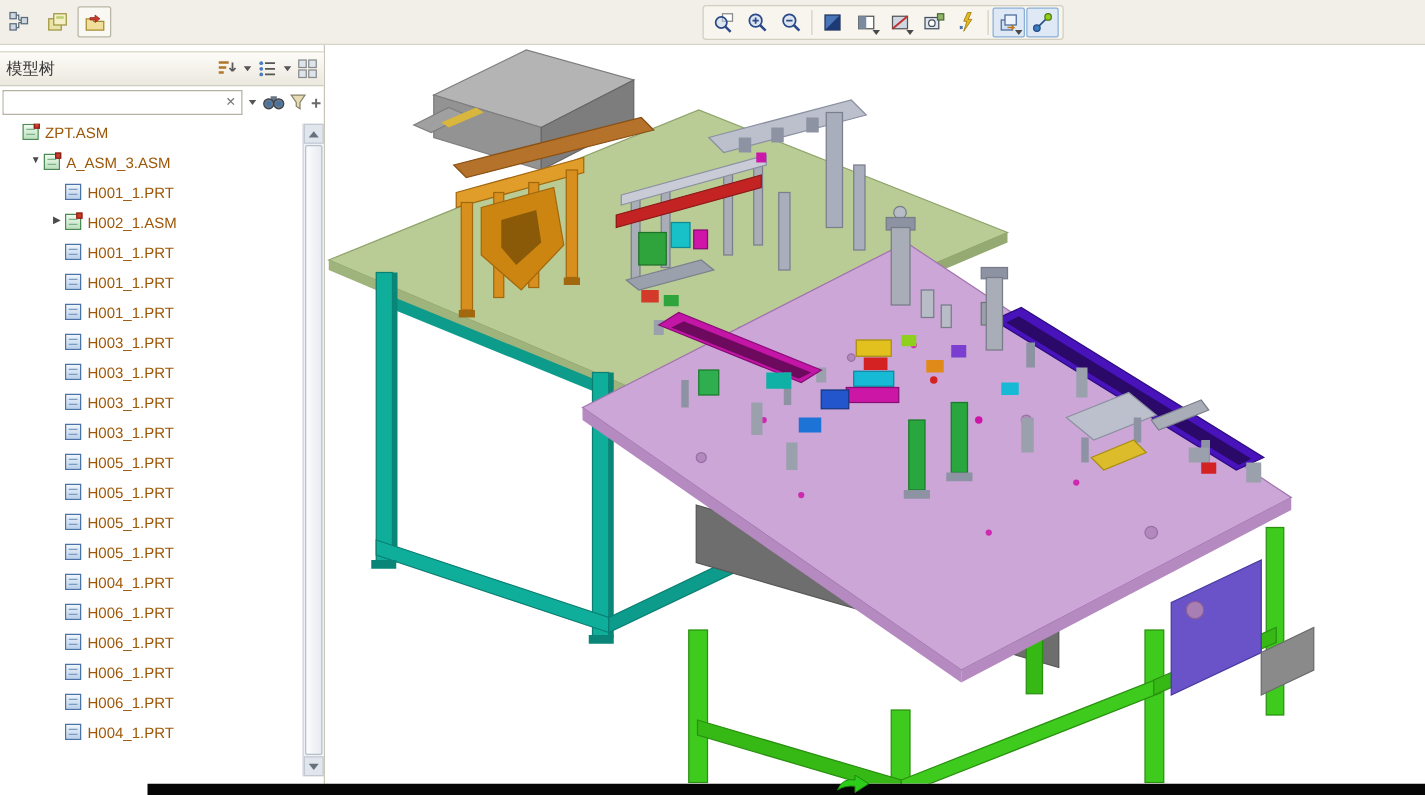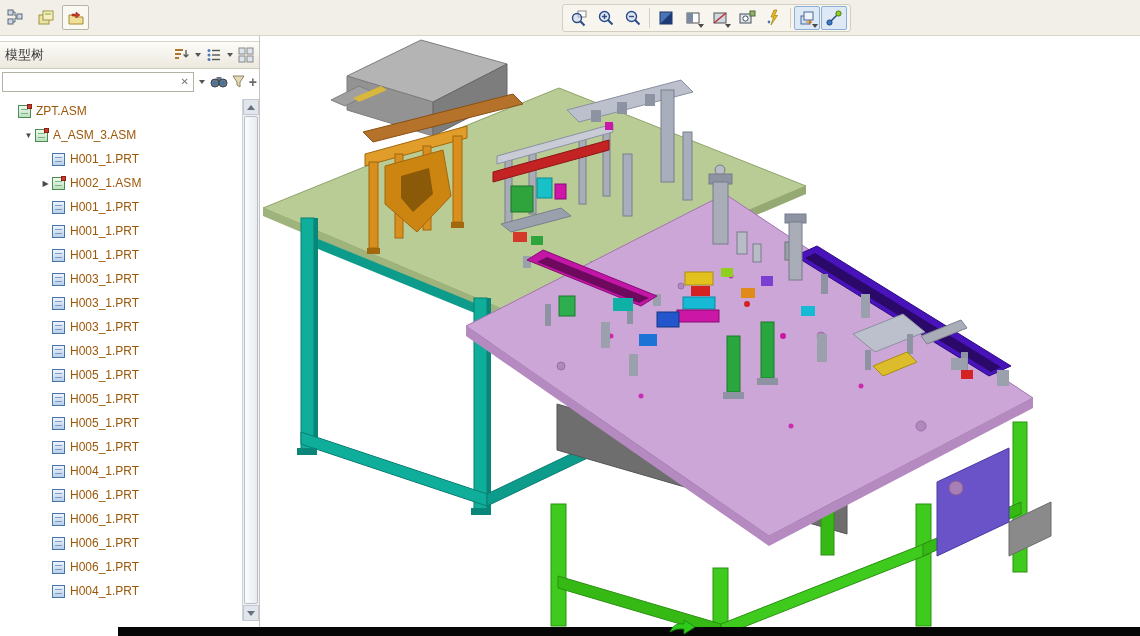--- a/index.html
+++ b/index.html
@@ -37,21 +37,21 @@
   #search-row { position:absolute; top:34px; left:2px; right:2px; height:23px;
                 display:flex; align-items:center; gap:3px; }
   #search-box { flex:1 1 auto; height:20px; border:1px solid #b5b1a4; background:#fff;
                 display:flex; align-items:center; }
   #search-input { flex:1 1 auto; border:0; outline:none; height:16px; font-size:11px; min-width:0;
                   font-family:"Liberation Sans",sans-serif; }
   #search-clear { font-size:10px; color:#777; padding:0 4px; cursor:default; }
 
   
   #tree-items { position:absolute; top:63px; left:1px; right:18px; bottom:6px; overflow:hidden; }
-  .tree-row { height:24px; display:flex; align-items:center; font-size:12px; color:#9d5708; white-space:nowrap; }
+  .tree-row { height:24px; display:flex; font-size:12px; color:#9d5708; white-space:nowrap; }
   .expander { width:13px; flex:0 0 13px; font-size:8px; color:#4a4a4a; text-align:center; }
   .node-icon { width:13px; height:13px; flex:0 0 13px; margin-right:5px; border:1px solid #4a74a8;
                background:linear-gradient(#eef4fb,#b9d0ea); position:relative; }
   .node-icon::before { content:""; position:absolute; left:2px; top:3px; right:2px; height:1px; background:#7d9cc2; }
   .node-icon::after  { content:""; position:absolute; left:2px; top:7px; right:2px; height:1px; background:#7d9cc2; }
   .icon-asm { border-color:#4a8a54; background:linear-gradient(#eefaee,#bce0bc); }
   .icon-asm::before, .icon-asm::after { background:#7fb28a; }
   .icon-asm .dot { position:absolute; right:-2px; top:-2px; width:5px; height:5px; background:#cc3a2a; border:1px solid #8a2018; }
 
   

